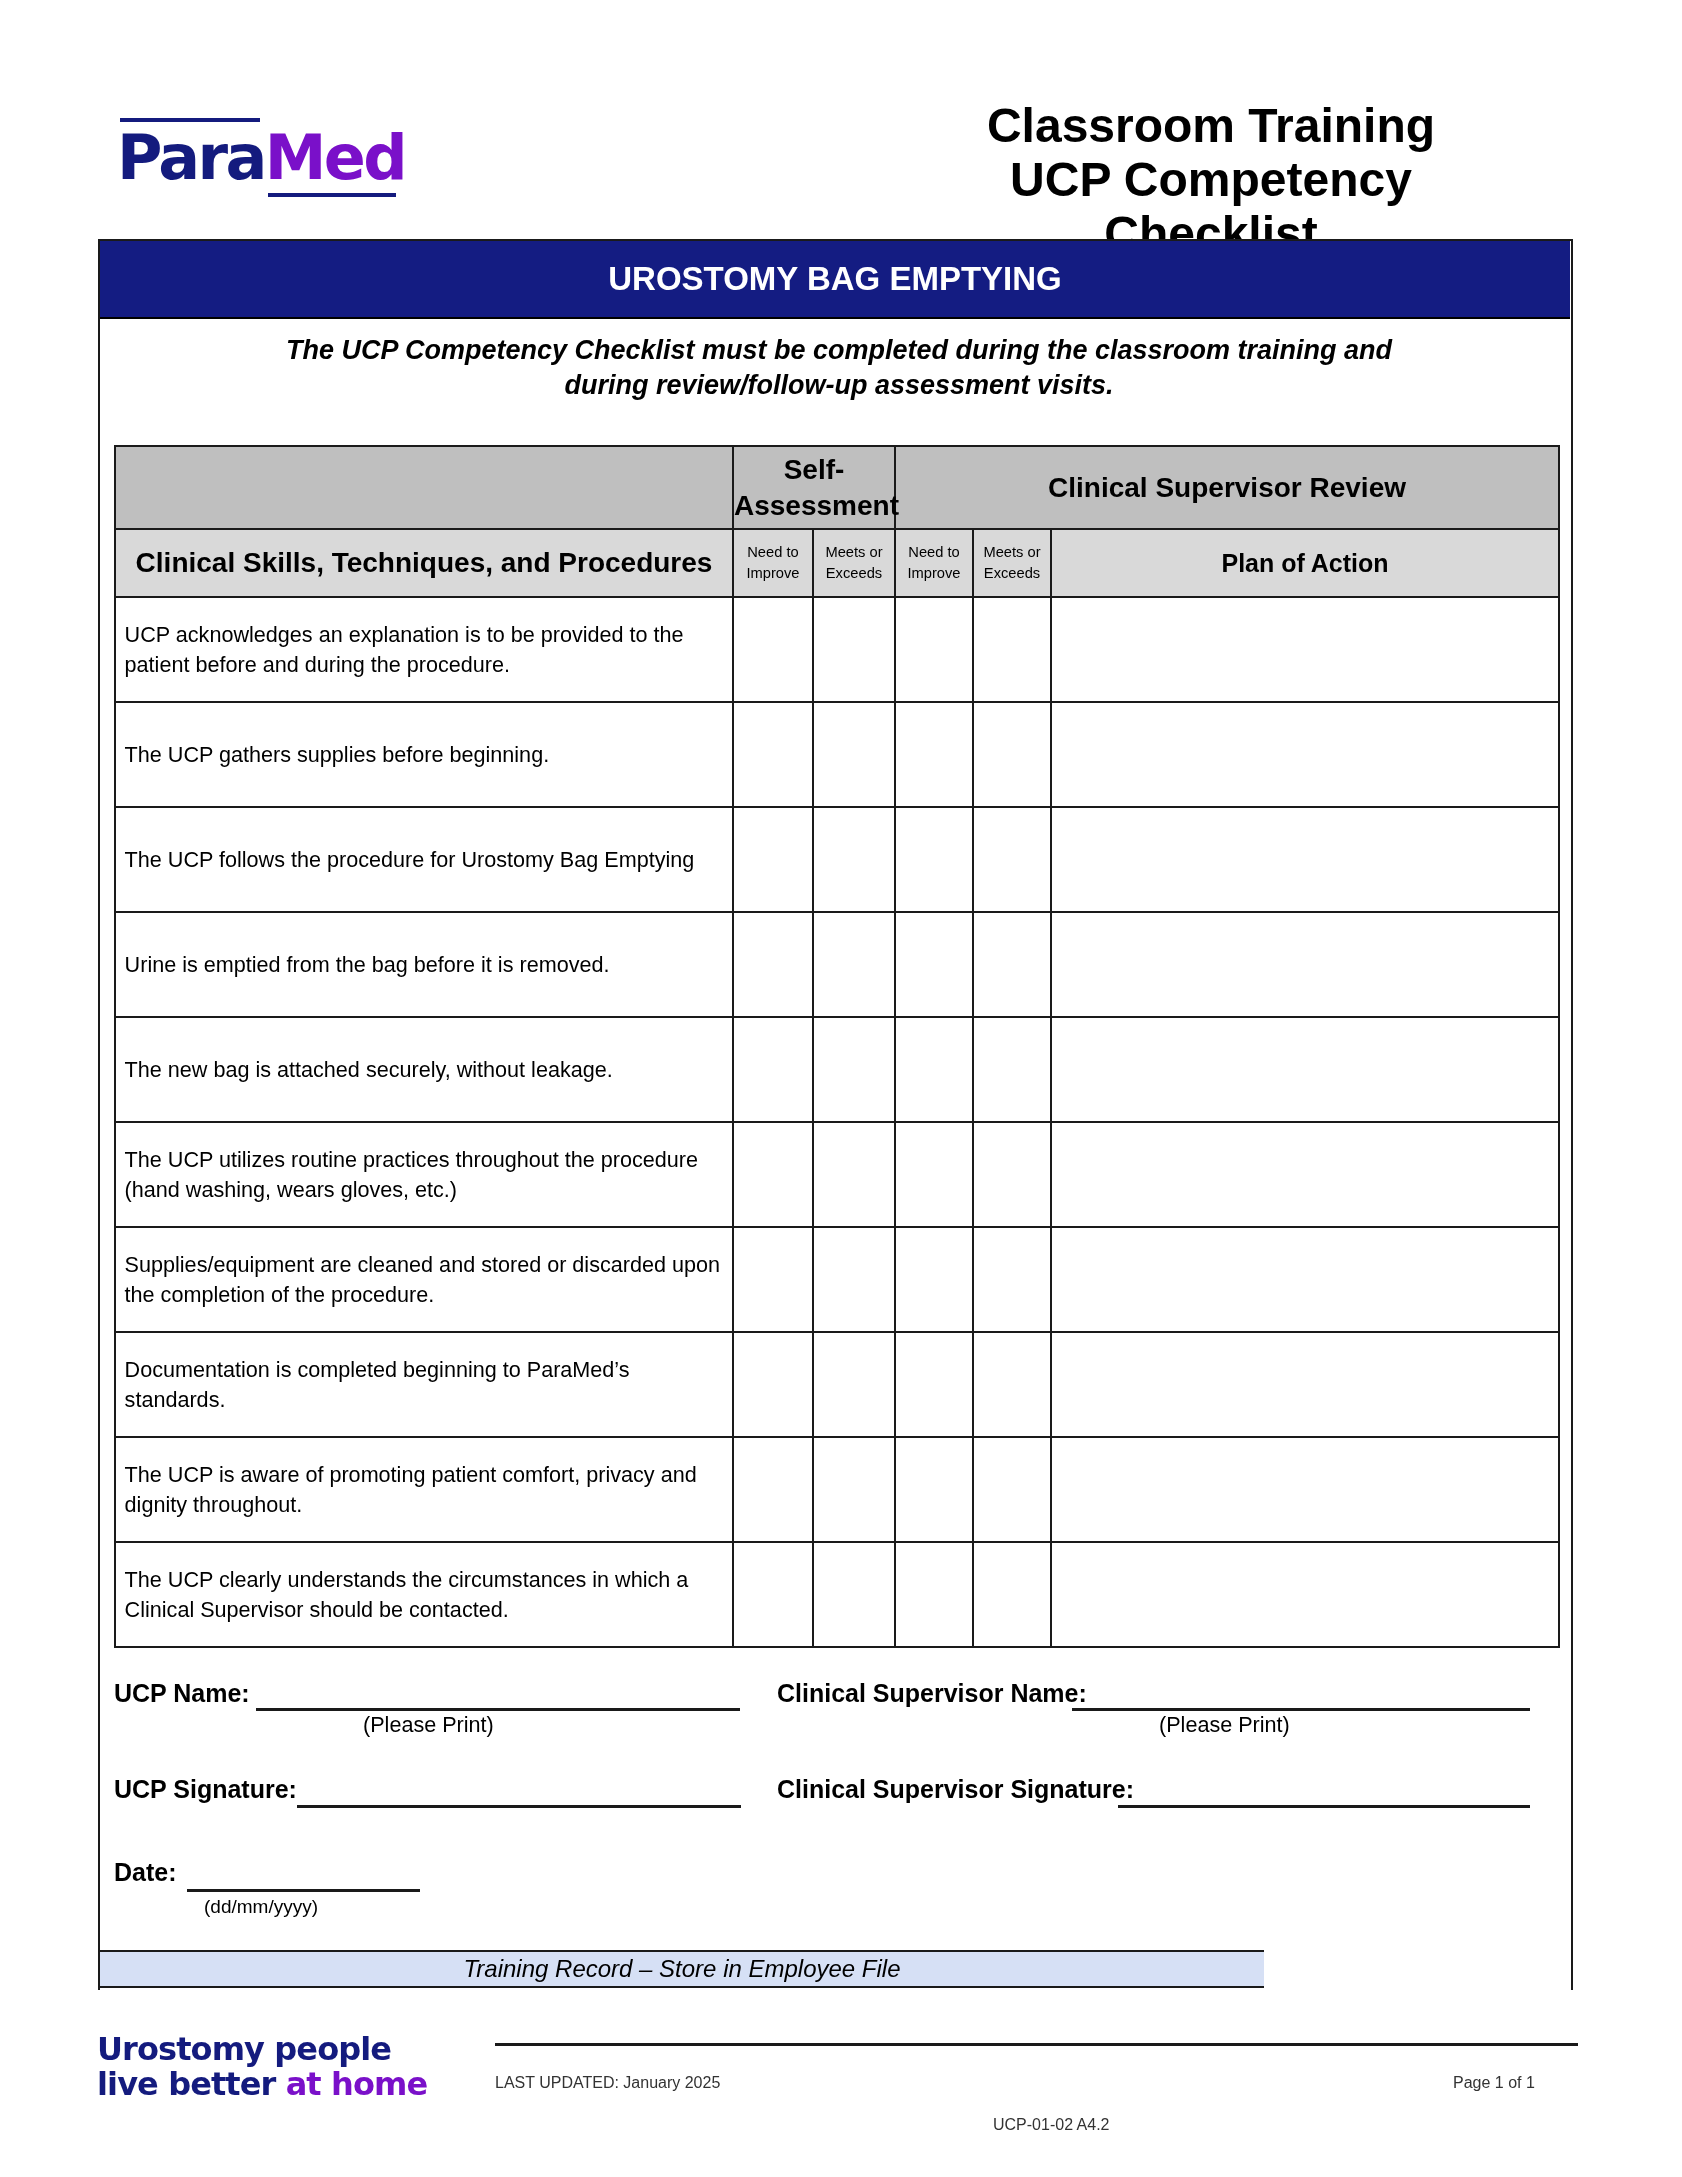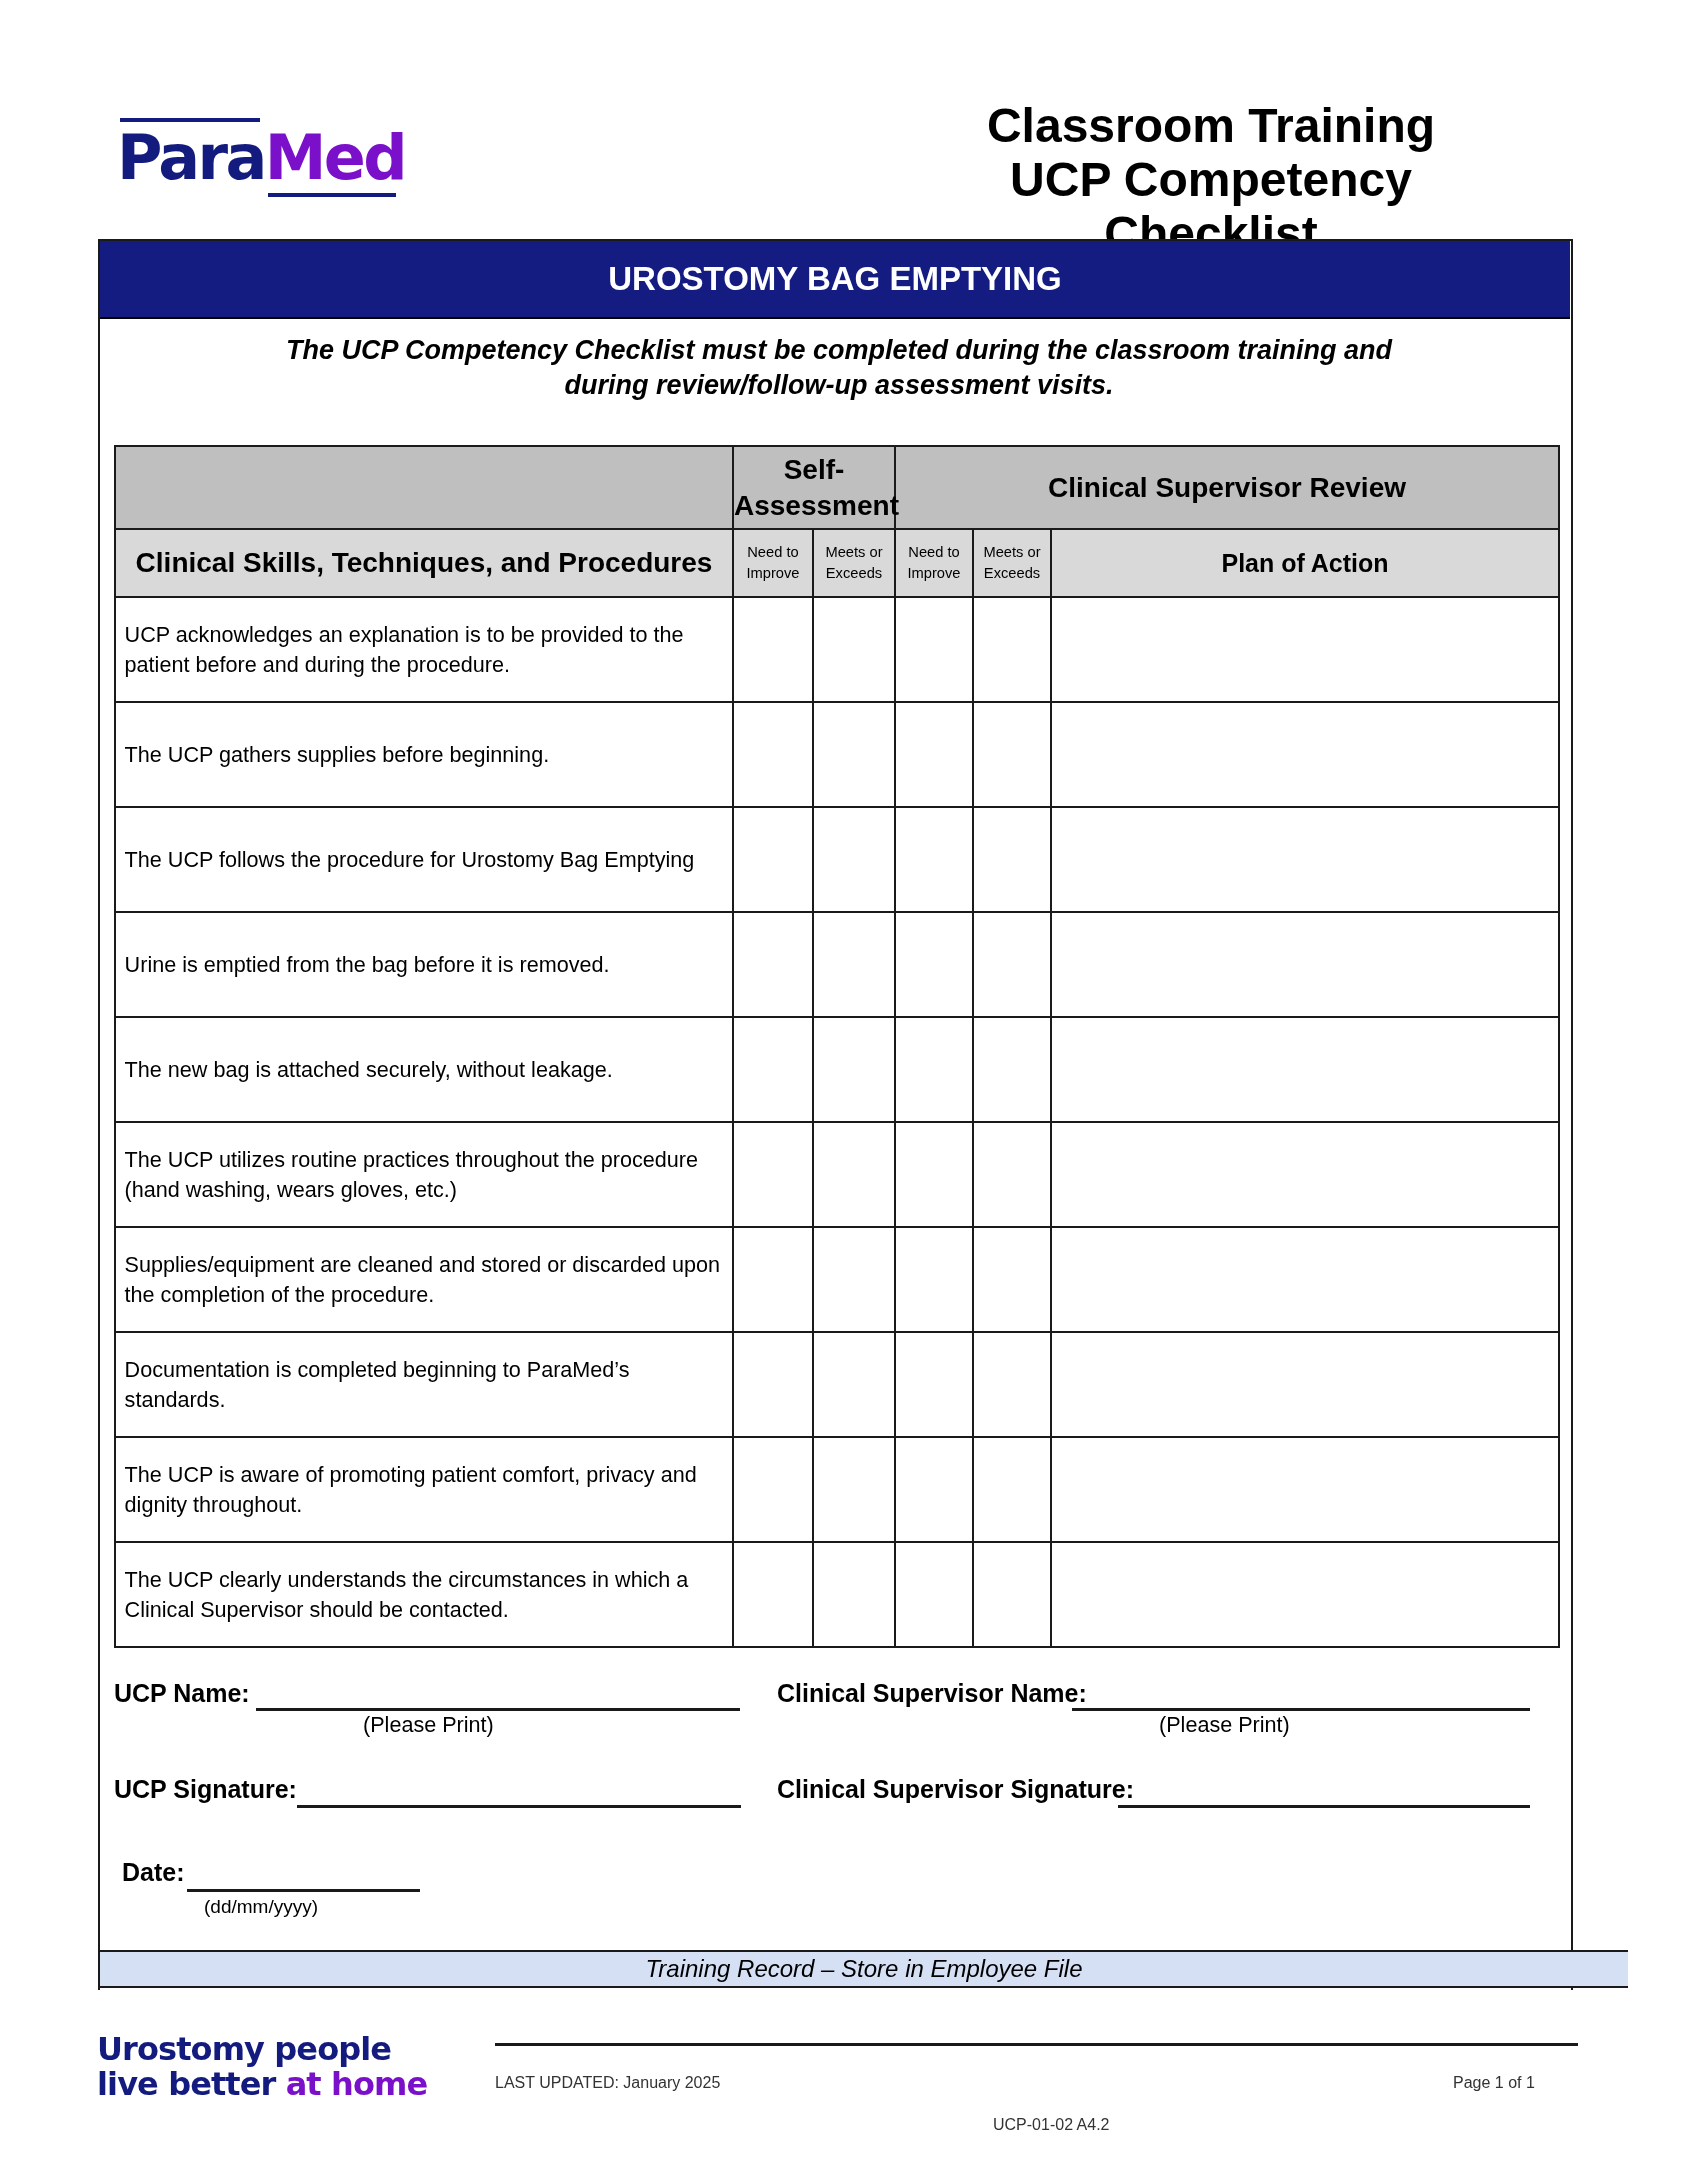--- a/index.html
+++ b/index.html
@@ -33,21 +33,21 @@
     .tbl tbody td { height: 105px; }
     .tbl tbody td.skill { padding: 0 8.6px; font-size: 21.6px; line-height: 30px; vertical-align: middle; }
     .tbl tbody td.box { background: #fff; }
 
     
     .sig { position: absolute; font-weight: bold; font-size: 25px; line-height: 31px; white-space: nowrap; }
     .line { position: absolute; height: 2.6px; background: #1a1a1a; }
     .hint { position: absolute; font-size: 21.6px; line-height: 26px; text-align: left; }
     .hint.small { font-size: 19px; }
 
-    .record { position: absolute; left: 100px; top: 1950px; width: 1528px; height: 38px; background: #d6e0f5; border-top: 2.6px solid #1a1a1a; border-bottom: 2.6px solid #1a1a1a; font-style: italic; font-size: 24px; display: flex; align-items: center; justify-content: center; }
+    .record { position: absolute; left: 100px; top: 1950px; width: 1164px; height: 38px; background: #d6e0f5; border-top: 2.6px solid #1a1a1a; border-bottom: 2.6px solid #1a1a1a; font-style: italic; font-size: 24px; display: flex; align-items: center; justify-content: center; }
 
     
     .tagline { position: absolute; left: 97px; top: 2032px; font-family: "DejaVu Sans", sans-serif; font-weight: bold; font-size: 32px; line-height: 35px; color: #141b7e; letter-spacing: -0.9px; }
     .tagline .accent { color: #7a10c9; }
     .foot-rule { position: absolute; left: 495px; top: 2043px; width: 1083px; height: 2.6px; background: #1a1a1a; }
     .foot { position: absolute; top: 2068px; font-size: 16px; color: #333; line-height: 29px; white-space: nowrap; }
   </style>
 </head>
 <body>
 
@@ -197,21 +197,21 @@
     </tbody>
 </table>
 
 <div class="sig" style="left:114px; top:1678px;">UCP Name:</div>
 <div class="line" style="left:256px; top:1708px; width:484px;"></div>
 <div class="hint" style="left:363px; top:1712px; width:259px;">(Please Print)</div>
 
 <div class="sig" style="left:114px; top:1774px;">UCP Signature:</div>
 <div class="line" style="left:297px; top:1805px; width:444px;"></div>
 
-<div class="sig" style="left:122px; top:1857px;">Date:</div>
+<div class="sig" style="left:114px; top:1857px;">Date:</div>
 <div class="line" style="left:187px; top:1889px; width:233px;"></div>
 <div class="hint small" style="left:204px; top:1894px; width:173px;">(dd/mm/yyyy)</div>
 
 <div class="sig" style="left:777px; top:1678px;">Clinical Supervisor Name:</div>
 <div class="line" style="left:1072px; top:1708px; width:458px;"></div>
 <div class="hint" style="left:1159px; top:1712px; width:259px;">(Please Print)</div>
 
 <div class="sig" style="left:777px; top:1774px;">Clinical Supervisor Signature:</div>
 <div class="line" style="left:1118px; top:1805px; width:412px;"></div>
 

